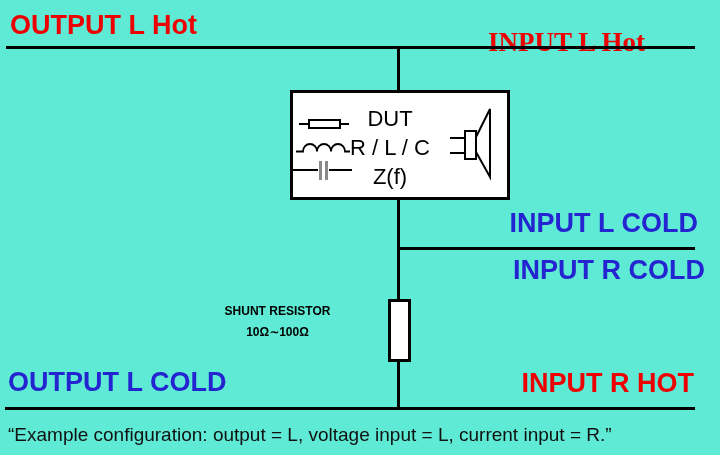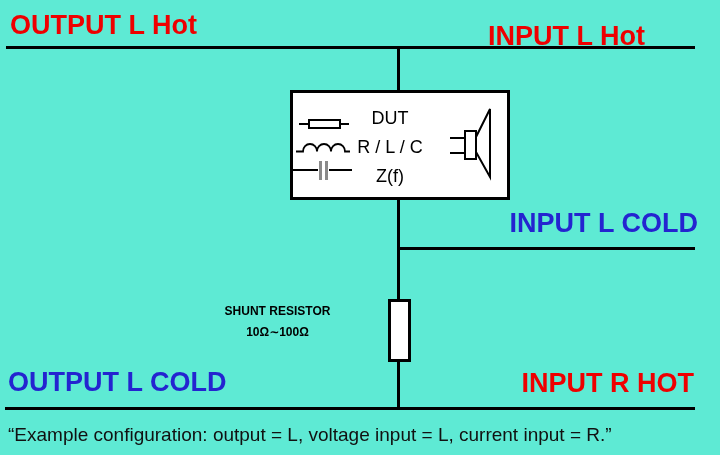--- a/index.html
+++ b/index.html
@@ -15,42 +15,42 @@
   .dut-box{
     position:absolute;left:290px;top:90px;width:214px;height:104px;
     border:3px solid var(--line,#000);background:#fff;
   }
   .dut-box .part{position:absolute;}
   .lead{position:absolute;height:2px;background:var(--line,#000);}
   .res-rect{position:absolute;left:15px;top:26px;width:29px;height:6px;border:2px solid var(--line,#000);background:#fff;}
   .cap-plate{position:absolute;width:3px;height:19px;background:var(--capacitor_plate,#8a8a8a);}
   .dut-text{
     position:absolute;left:47px;top:11px;width:100px;text-align:center;
-    font-size:18px;line-height:29px;color:#000;white-space:nowrap;
+    font-size:22px;line-height:29px;color:#000;white-space:nowrap;
   }
   .shunt-label{
     position:absolute;left:170px;top:301px;width:215px;text-align:center;
     font-weight:bold;font-size:12px;line-height:21px;color:#000;
   }
   .shunt-rect{
     position:absolute;left:388px;top:299px;width:17px;height:57px;
     border:3px solid var(--line,#000);background:#fff;
   }
   .caption{
     position:absolute;left:8px;top:423px;font-size:19px;line-height:24px;
     color:#111;white-space:nowrap;
   }
 </style>
 </head>
 <body>
 
 <div id="canvas">
 
   <div class="term hot" style="left:10px;top:11px;">OUTPUT L Hot</div>
-  <div class="term hot" style="left:488px;top:22px;">INPUT L Hot</div>
+  <div class="term hot" style="left:488px;top:28px;font-family:Liberation Serif, serif;">INPUT L Hot</div>
 
   <div class="hline" style="left:6px;top:46px;width:689px;"></div>
   <div class="vline" style="left:397px;top:46px;height:364px;"></div>
 
   <div class="dut-box">
 
     <div class="part">
       <div class="lead" style="left:6px;top:30px;width:50px;"></div>
       <div class="res-rect"></div>
     </div>
@@ -75,20 +75,21 @@
     <svg class="part" style="left:155px;top:12px;" width="50" height="76" viewBox="0 0 50 76">
       <line x1="2" y1="33" x2="17" y2="33" stroke="#000" stroke-width="2"></line>
       <line x1="2" y1="48" x2="17" y2="48" stroke="#000" stroke-width="2"></line>
       <polygon points="28,32 42,4 42,72 28,47" fill="#fff" stroke="#000" stroke-width="2"></polygon>
       <rect x="17" y="26" width="11" height="28" fill="#fff" stroke="#000" stroke-width="2"></rect>
     </svg>
   </div>
 
   <div class="term cold" style="right:22px;top:209px;">INPUT L COLD</div>
   <div class="hline" style="left:398px;top:247px;width:297px;"></div>
+  <div class="term cold" style="right:15px;top:256px;">INPUT R COLD</div>
 
   <div class="shunt-label">
     <div>SHUNT RESISTOR</div>
     <div>10Ω∼100Ω</div>
   </div>
   <div class="shunt-rect"></div>
 
   <div class="term cold" style="left:8px;top:368px;">OUTPUT L COLD</div>
   <div class="term hot" style="right:26px;top:369px;text-align:right;">INPUT R HOT</div>
   <div class="hline" style="left:5px;top:407px;width:690px;"></div>

